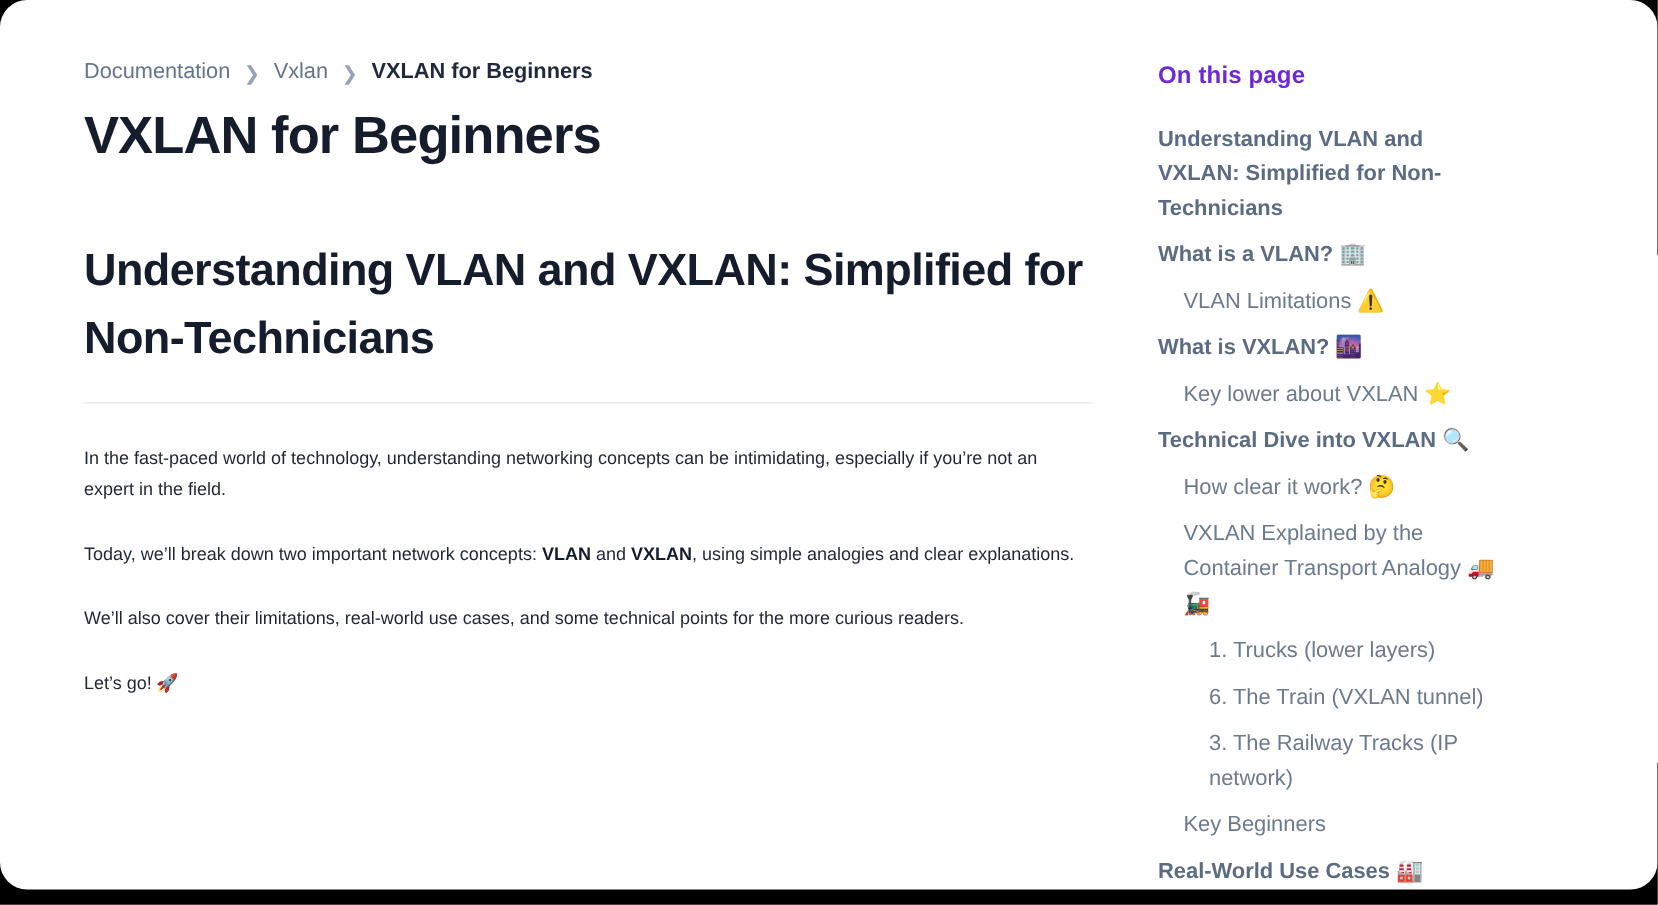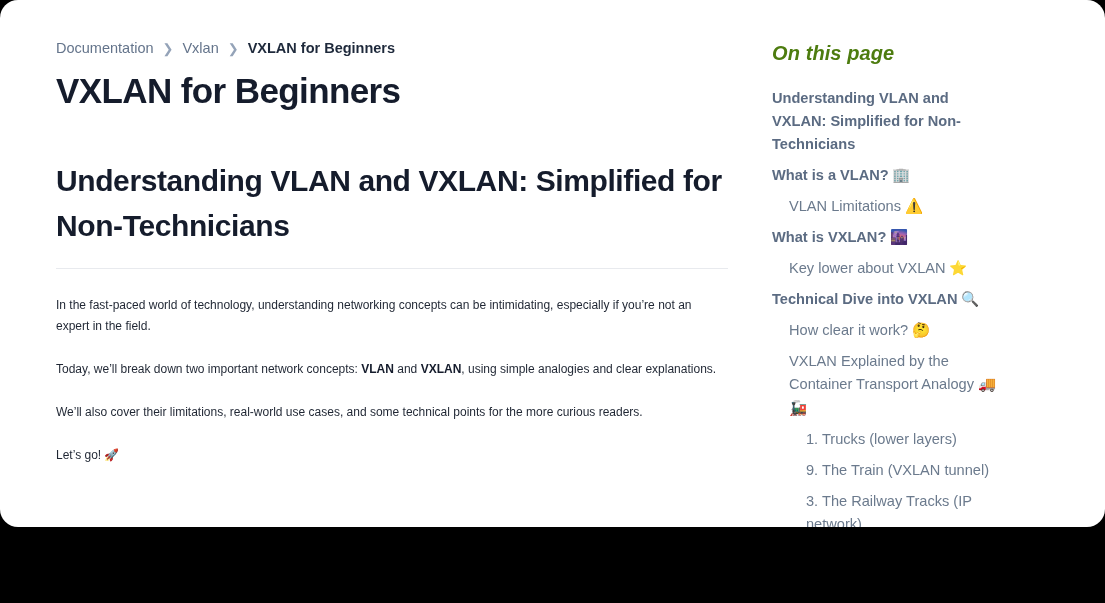--- a/index.html
+++ b/index.html
@@ -8,21 +8,21 @@
     margin: 0;
     padding: 0;
     width: 1105px;
     height: 603px;
     background: #000000;
     font-family: "Liberation Sans", sans-serif;
   }
   #page-card {
     position: relative;
     width: 1105px;
-    height: 527px;
+    height: 593px;
     background: #ffffff;
     border-radius: 18px;
     overflow: hidden;
   }
   .layout {
     display: flex;
     width: 100%;
     height: 100%;
     align-items: flex-start;
   }
@@ -85,26 +85,25 @@
   p.body-text:first-of-type { margin-top: 26px; }
   p.body-text b { font-weight: 700; color: #151c2c; }
 
   
   .toc {
     flex: 1 1 auto;
     padding: 42px 60px 0 12px;
     min-width: 0;
   }
   .toc-heading {
-    font-size: 20px;
+    font-size: 16px;
     font-weight: 700;
-    color: #4d7c0f;
+    color: #6d28d9;
     margin: 0 0 22px 0;
     letter-spacing: 0.1px;
-    font-style: italic;
   }
   .toc-list {
     list-style: none;
     margin: 0;
     padding: 0;
     width: 228px;
   }
   .toc-item {
     display: block;
     text-decoration: none;
@@ -166,21 +165,21 @@
       <nav class="toc-list" id="toc-list">
           <a class="toc-item level-1">Understanding VLAN and VXLAN: Simplified for Non-Technicians</a>
           <a class="toc-item level-1">What is a VLAN? 🏢</a>
           <a class="toc-item level-2">VLAN Limitations ⚠️</a>
           <a class="toc-item level-1">What is VXLAN? 🌆</a>
           <a class="toc-item level-2">Key lower about VXLAN ⭐</a>
           <a class="toc-item level-1">Technical Dive into VXLAN 🔍</a>
           <a class="toc-item level-2">How clear it work? 🤔</a>
           <a class="toc-item level-2">VXLAN Explained by the Container Transport Analogy 🚚 🚂</a>
           <a class="toc-item level-3">1. Trucks (lower layers)</a>
-          <a class="toc-item level-3">9. The Train (VXLAN tunnel)</a>
+          <a class="toc-item level-3">6. The Train (VXLAN tunnel)</a>
           <a class="toc-item level-3">3. The Railway Tracks (IP network)</a>
           <a class="toc-item level-2">Key Beginners</a>
           <a class="toc-item level-1">Real-World Use Cases 🏭</a>
         </nav>
     </aside>
 
   </div>
 </div>
 
 </body></html>

